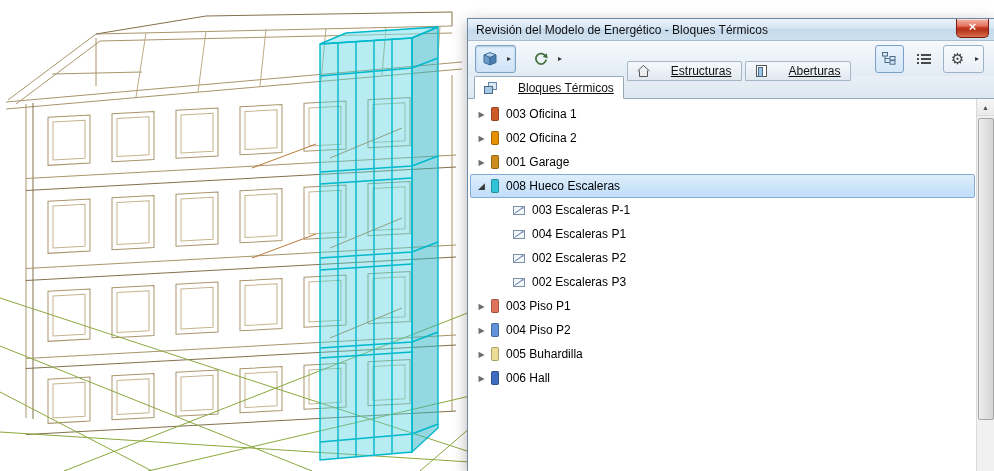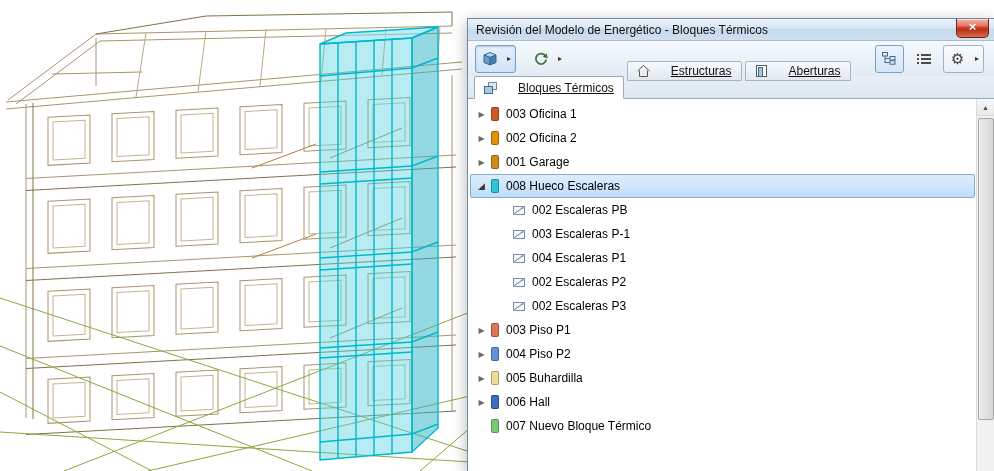--- a/index.html
+++ b/index.html
@@ -278,52 +278,44 @@
           <span class="expander expanded">◢</span>
           <span class="pill" style="background: rgb(47, 196, 216);"></span>
           <span class="lbl">008 Hueco Escaleras</span>
         </div>
         <div class="tree-row child">
           <svg class="zone-icon" width="14" height="14" viewBox="0 0 14 14">
     <rect x="1.5" y="3.5" width="11" height="8" fill="#f4f8fb" stroke="#7a90a6"></rect>
     <path d="M2.5,10.5 L11,4.5" stroke="#5578a0" fill="none"></path>
     <path d="M9,4.2 L12.2,3 L11.4,6.2 Z" fill="#90a8c0"></path>
   </svg>
-          <span class="lbl">002 Escaleras PB</span>
+          <span class="lbl">003 Escaleras P-1</span>
         </div>
         <div class="tree-row child">
           <svg class="zone-icon" width="14" height="14" viewBox="0 0 14 14">
     <rect x="1.5" y="3.5" width="11" height="8" fill="#f4f8fb" stroke="#7a90a6"></rect>
     <path d="M2.5,10.5 L11,4.5" stroke="#5578a0" fill="none"></path>
     <path d="M9,4.2 L12.2,3 L11.4,6.2 Z" fill="#90a8c0"></path>
   </svg>
-          <span class="lbl">003 Escaleras P-1</span>
+          <span class="lbl">004 Escaleras P1</span>
         </div>
         <div class="tree-row child">
           <svg class="zone-icon" width="14" height="14" viewBox="0 0 14 14">
     <rect x="1.5" y="3.5" width="11" height="8" fill="#f4f8fb" stroke="#7a90a6"></rect>
     <path d="M2.5,10.5 L11,4.5" stroke="#5578a0" fill="none"></path>
     <path d="M9,4.2 L12.2,3 L11.4,6.2 Z" fill="#90a8c0"></path>
   </svg>
-          <span class="lbl">004 Escaleras P1</span>
+          <span class="lbl">002 Escaleras P2</span>
         </div>
         <div class="tree-row child">
           <svg class="zone-icon" width="14" height="14" viewBox="0 0 14 14">
     <rect x="1.5" y="3.5" width="11" height="8" fill="#f4f8fb" stroke="#7a90a6"></rect>
     <path d="M2.5,10.5 L11,4.5" stroke="#5578a0" fill="none"></path>
     <path d="M9,4.2 L12.2,3 L11.4,6.2 Z" fill="#90a8c0"></path>
   </svg>
-          <span class="lbl">002 Escaleras P2</span>
-        </div>
-        <div class="tree-row child">
-          <svg class="zone-icon" width="14" height="14" viewBox="0 0 14 14">
-    <rect x="1.5" y="3.5" width="11" height="8" fill="#f4f8fb" stroke="#7a90a6"></rect>
-    <path d="M2.5,10.5 L11,4.5" stroke="#5578a0" fill="none"></path>
-    <path d="M9,4.2 L12.2,3 L11.4,6.2 Z" fill="#90a8c0"></path>
-  </svg>
           <span class="lbl">002 Escaleras P3</span>
         </div>
         <div class="tree-row parent">
           <span class="expander collapsed">▶</span>
           <span class="pill" style="background: rgb(224, 115, 92);"></span>
           <span class="lbl">003 Piso P1</span>
         </div>
         <div class="tree-row parent">
           <span class="expander collapsed">▶</span>
           <span class="pill" style="background: rgb(98, 146, 216);"></span>
@@ -331,25 +323,20 @@
         </div>
         <div class="tree-row parent">
           <span class="expander collapsed">▶</span>
           <span class="pill" style="background: rgb(236, 222, 150);"></span>
           <span class="lbl">005 Buhardilla</span>
         </div>
         <div class="tree-row parent">
           <span class="expander collapsed">▶</span>
           <span class="pill" style="background: rgb(62, 108, 192);"></span>
           <span class="lbl">006 Hall</span>
-        </div>
-        <div class="tree-row parent">
-          <span class="expander leaf"></span>
-          <span class="pill" style="background: rgb(124, 200, 119);"></span>
-          <span class="lbl">007 Nuevo Bloque Térmico</span>
         </div>
       </div>
     <div class="scrollbar">
       <div class="scroll-up">
         <span>▲</span>
       </div>
       <div class="scroll-thumb"></div>
     </div>
   </div>
 </div>

